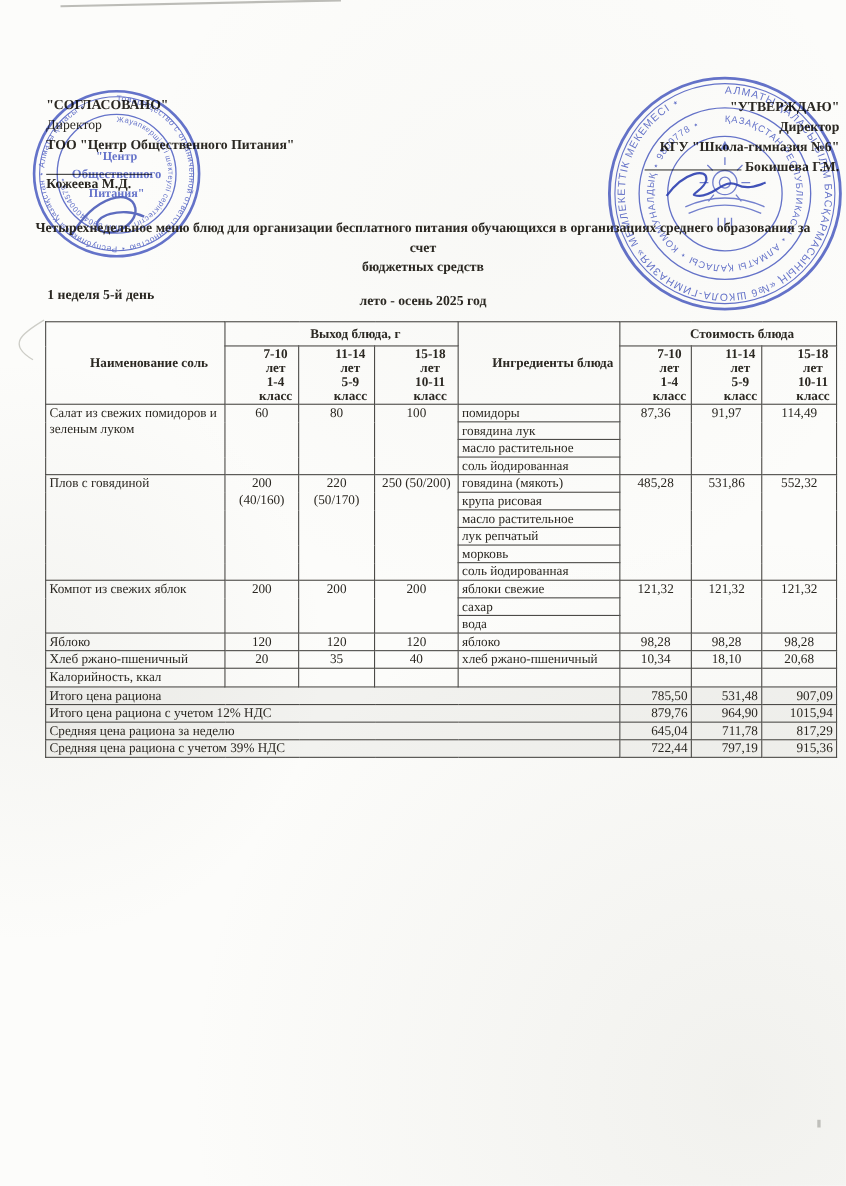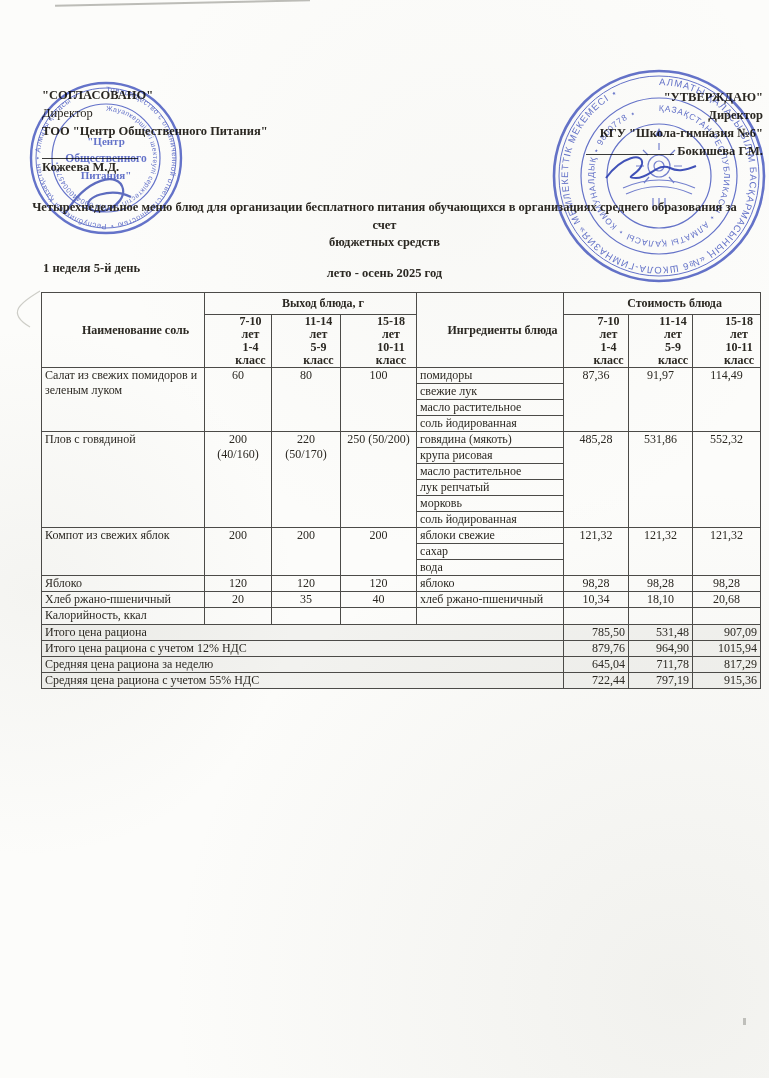--- a/index.html
+++ b/index.html
@@ -184,21 +184,21 @@
         <td class="dname" rowspan="4">Салат из свежих помидоров и зеленым луком</td>
         <td class="portion" rowspan="4">60</td>
         <td class="portion" rowspan="4">80</td>
         <td class="portion" rowspan="4">100</td>
         <td class="ingr">помидоры</td>
         <td class="cost" rowspan="4">87,36</td>
         <td class="cost" rowspan="4">91,97</td>
         <td class="cost" rowspan="4">114,49</td>
       </tr>
       <tr class="line">
-        <td class="ingr">свежие лук</td>
+        <td class="ingr">говядина лук</td>
       </tr>
       <tr class="line">
         <td class="ingr">масло растительное</td>
       </tr>
       <tr class="line">
         <td class="ingr">соль йодированная</td>
       </tr>
       <tr class="line">
         <td class="dname" rowspan="6">Плов с говядиной</td>
         <td class="portion" rowspan="6">200 (40/160)</td>
@@ -282,19 +282,19 @@
         <td class="sum-val">964,90</td>
         <td class="sum-val">1015,94</td>
       </tr>
       <tr class="sumrow">
         <td class="sum-label" colspan="5">Средняя цена рациона за неделю</td>
         <td class="sum-val">645,04</td>
         <td class="sum-val">711,78</td>
         <td class="sum-val">817,29</td>
       </tr>
       <tr class="sumrow">
-        <td class="sum-label" colspan="5">Средняя цена рациона с учетом 55% НДС</td>
+        <td class="sum-label" colspan="5">Средняя цена рациона с учетом 39% НДС</td>
         <td class="sum-val">722,44</td>
         <td class="sum-val">797,19</td>
         <td class="sum-val">915,36</td>
       </tr>
     </tbody>
 </table>
 
 </body></html>

